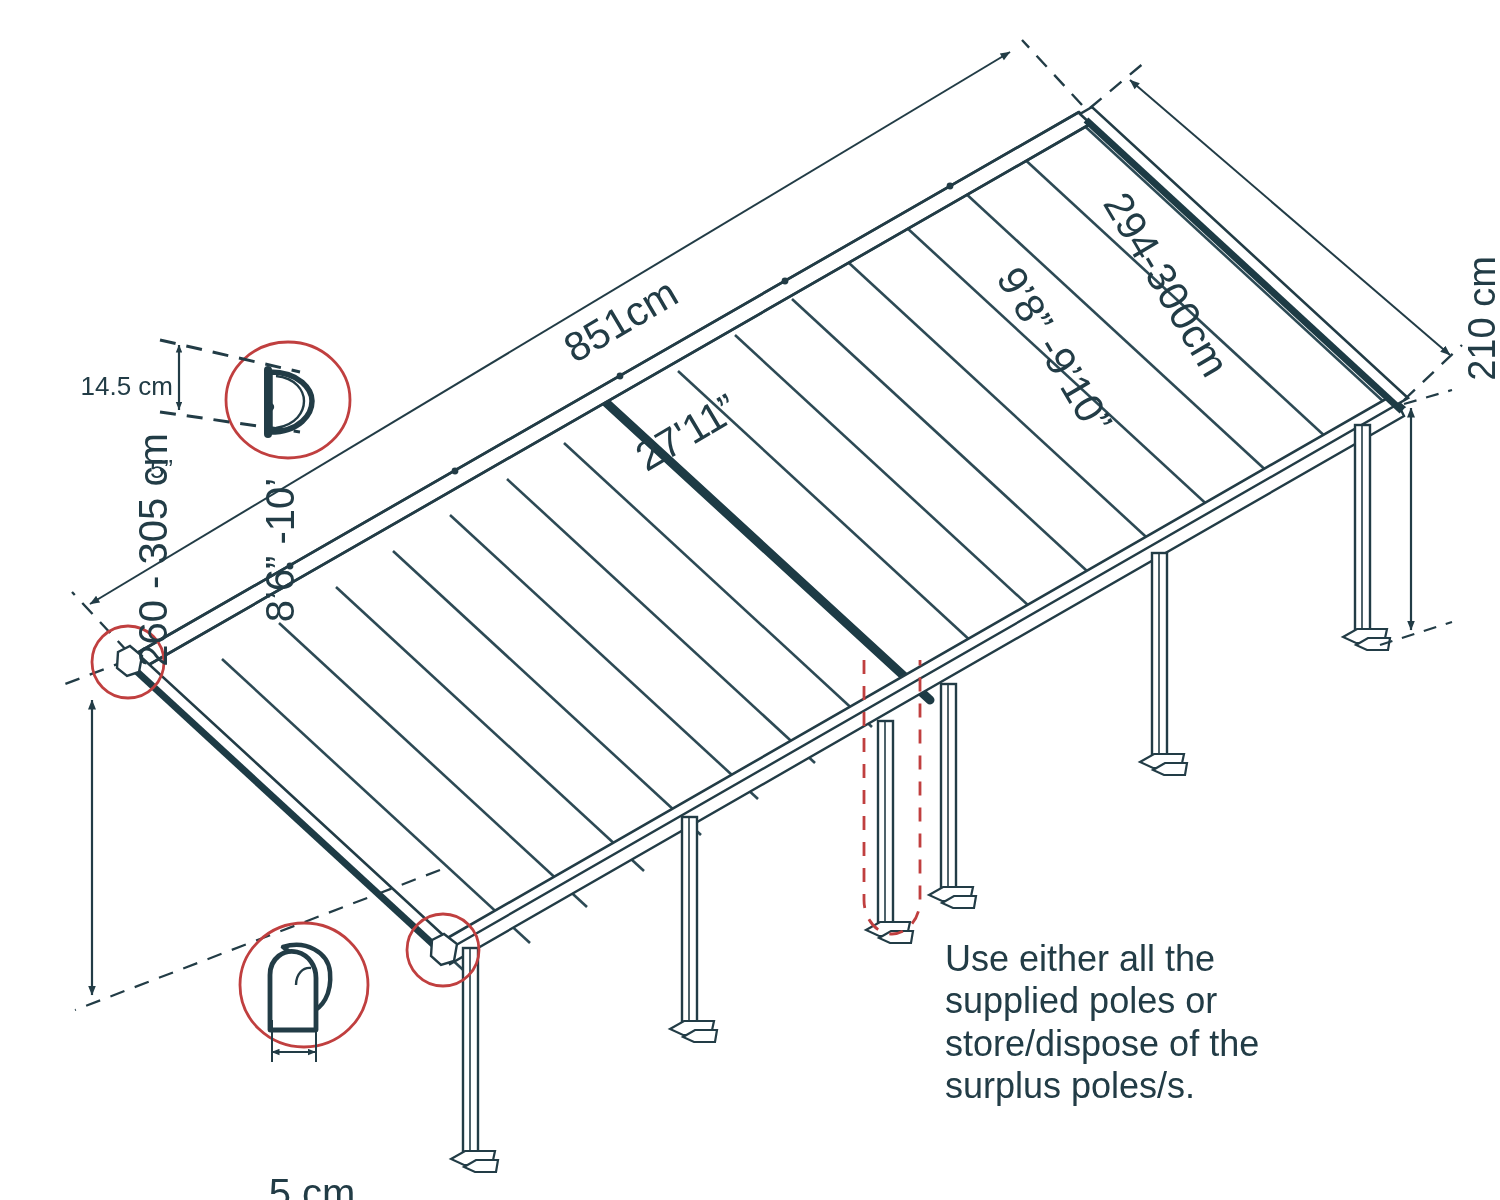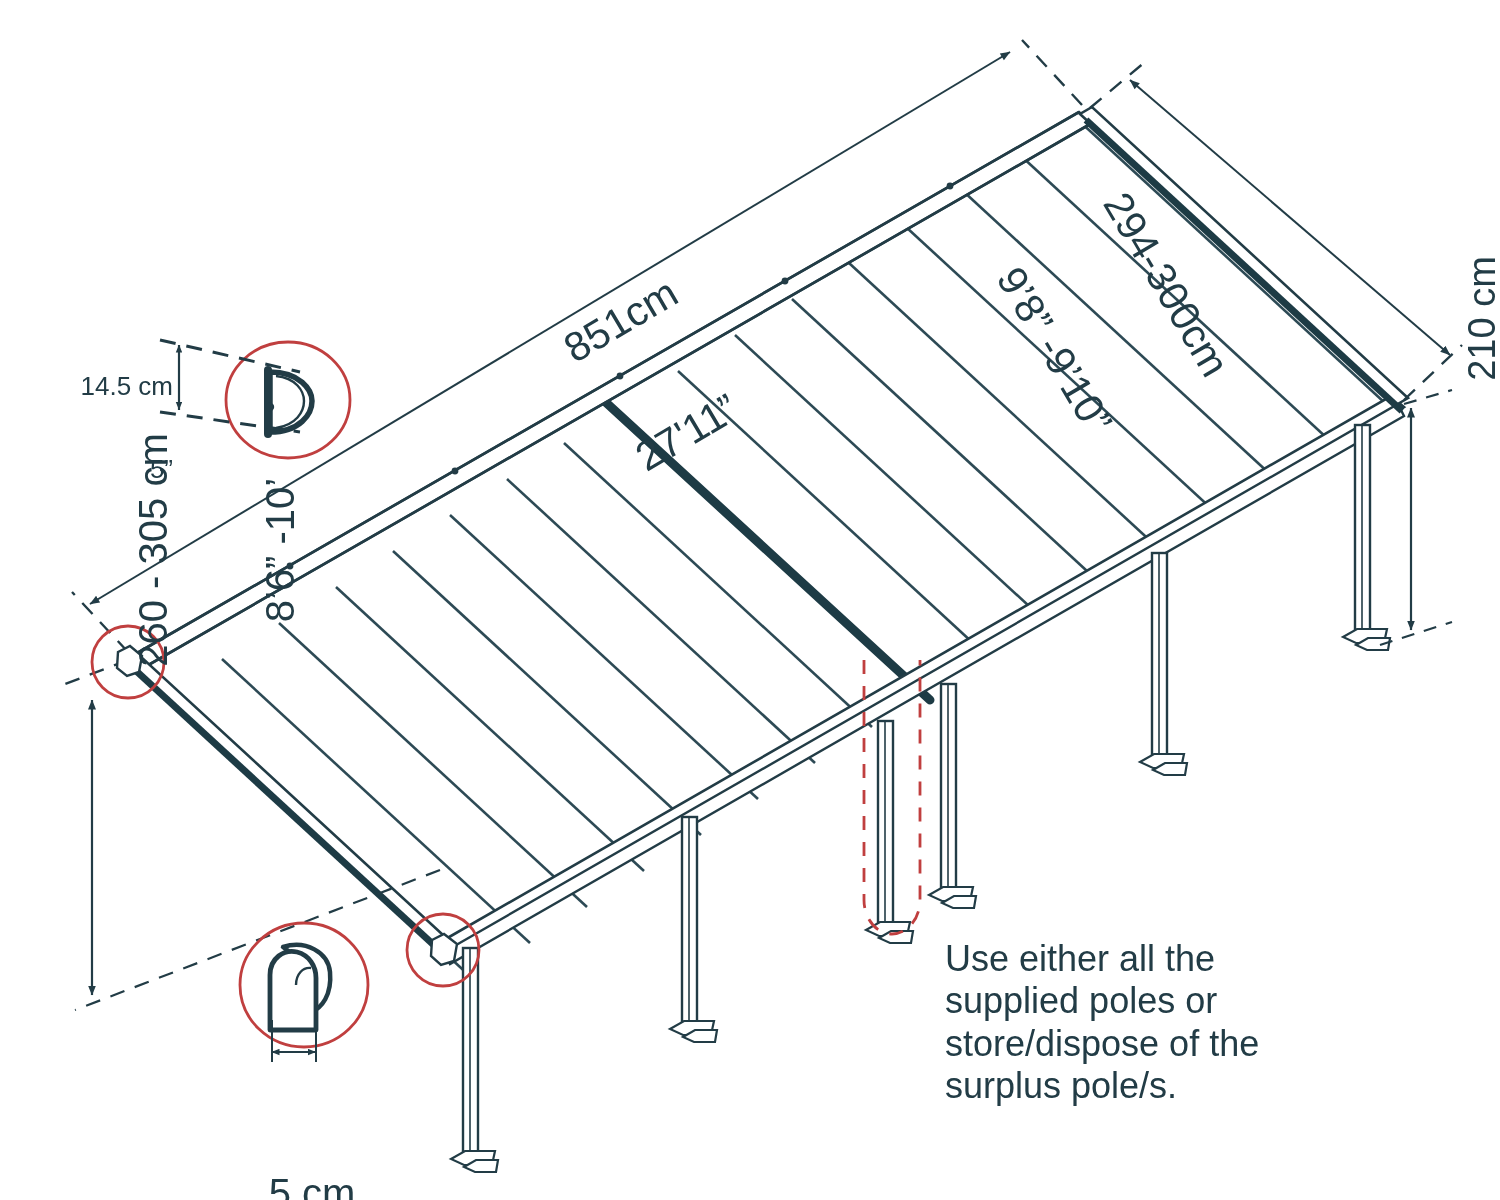--- a/index.html
+++ b/index.html
@@ -325,16 +325,16 @@
 
   <div class="lbl" id="dim-post-label">
     <span class="lbl-l1">5 cm</span>
     
   </div>
 
   <div id="optional-note">
     <span class="note-body">Use either all the
 supplied poles or
 store/dispose of the
-surplus pole/s.</span>
+surplus poles/s.</span>
   </div>
 
 </div>
 
 </body></html>

